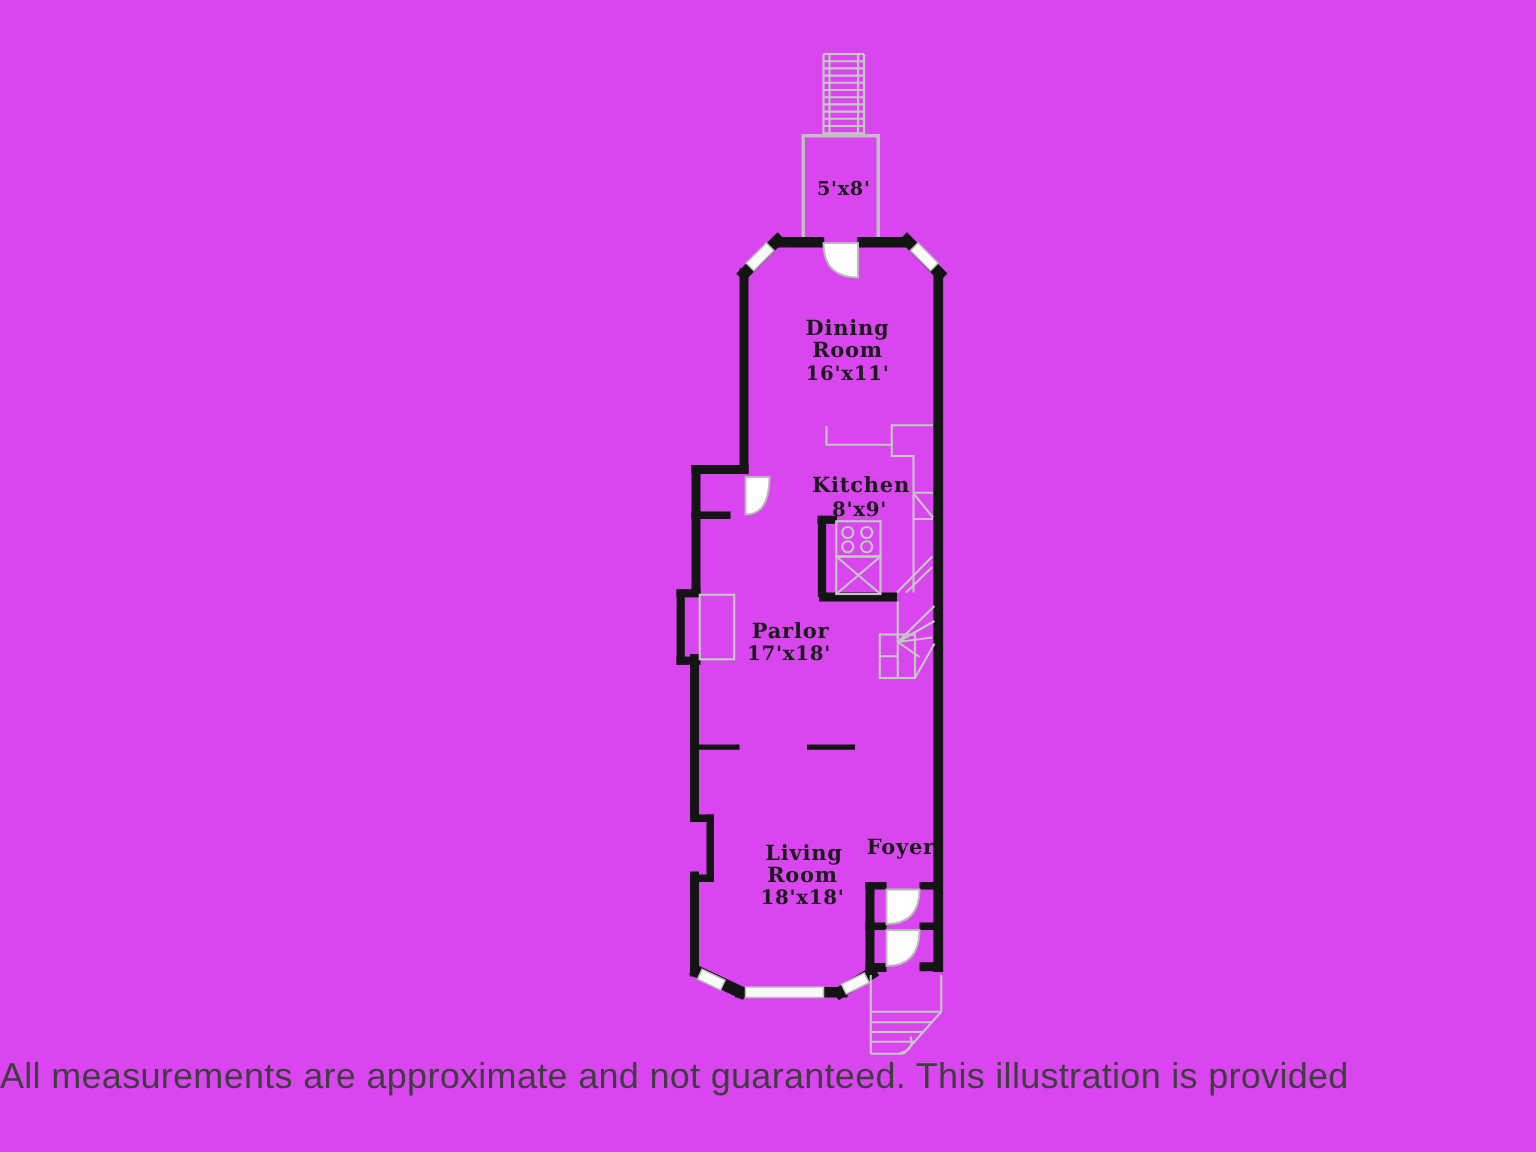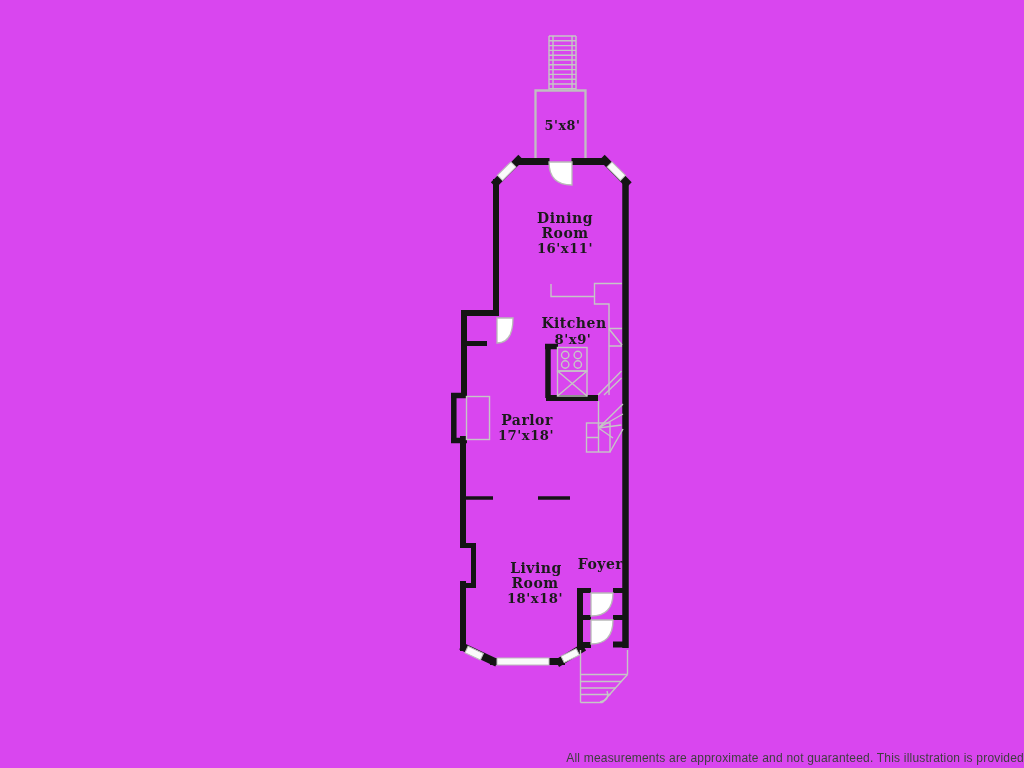--- a/index.html
+++ b/index.html
@@ -7,22 +7,22 @@
           font-family:"Liberation Sans",sans-serif;}
   #plan-svg{position:absolute;left:0;top:0;}
   .room-label{font-family:"DejaVu Serif","Liberation Serif",serif;font-weight:bold;
               fill:#1b1b1b;text-anchor:middle;letter-spacing:0.5px;}
   .lbl-14{font-size:14px;} .lbl-13{font-size:13.2px;} .lbl-12{font-size:12.8px;}
   .wall{stroke:#141414;fill:none;stroke-linecap:butt;}
   .thin{stroke:#c6c6c6;stroke-width:1.4;fill:none;}
   .thin2{stroke:#c0c0c0;stroke-width:2.3;fill:none;}
   .door{fill:#ffffff;stroke:#b9b9b9;stroke-width:1.3;}
   .win{fill:#fafafa;stroke:#bdbdbd;stroke-width:1;}
-  #disclaimer{position:absolute;left:0;top:749px;width:100%;text-align:right;
-              color:#3e3e3e;font-size:12px;line-height:19.6px;letter-spacing:0.2px;}
+  #disclaimer{position:absolute;left:0;top:708px;width:100%;text-align:left;
+              color:#3e3e3e;font-size:24px;line-height:19.6px;letter-spacing:0.2px;}
 </style>
 </head>
 <body>
 
 <div id="canvas">
   <svg id="plan-svg" width="1024" height="768" viewBox="0 0 1024 768">
 
     <g>
       <path class="thin" d="M549,36 V91 M553,36 V91 M572,36 V91 M576,36 V91"></path>
       <path class="thin" d="M549,36 H576 M549,40.8 H576 M549,45.6 H576 M549,50.4 H576 M549,55.2 H576

